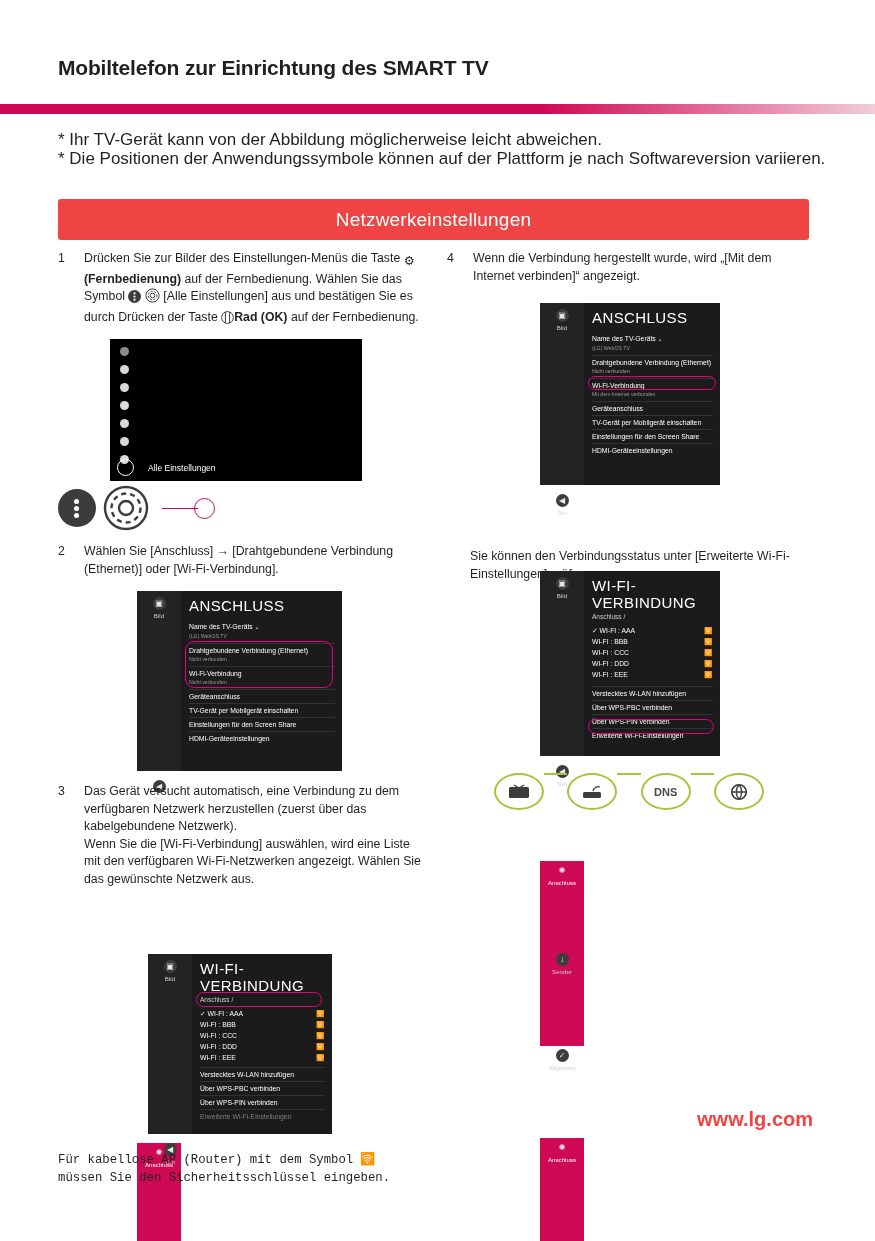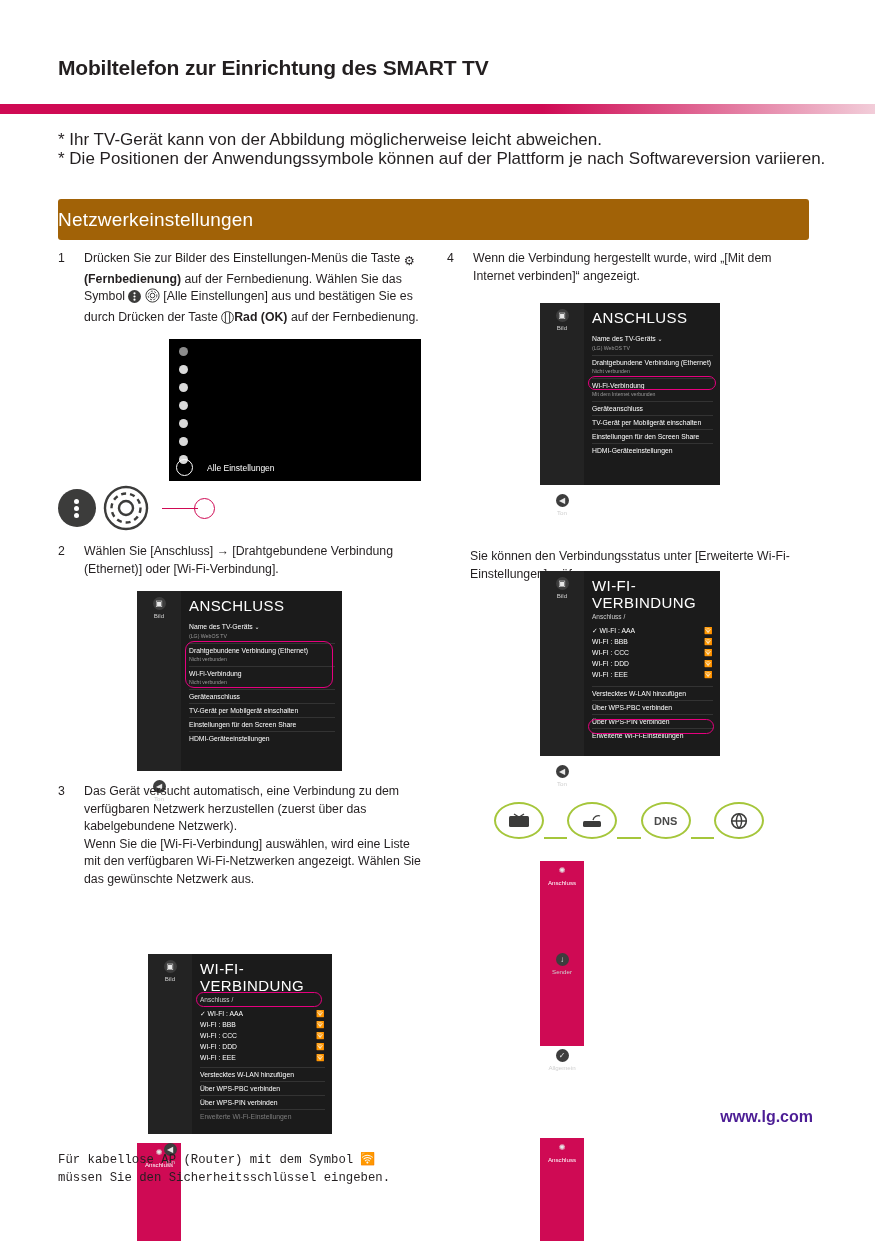--- a/index.html
+++ b/index.html
@@ -55,27 +55,27 @@
     font-size: 17px;
     line-height: 19px;
   }
   
   .section-bar {
     position: absolute;
     left: 58px;
     top: 199px;
     width: 751px;
     height: 41px;
-    background: #a16207;
+    background: #ef4444;
     border-radius: 3px;
     color: #ffffff;
     font-size: 19px;
     display: flex;
     align-items: center;
-    justify-content: flex-start;
+    justify-content: center;
     letter-spacing: 0.2px;
   }
   
   .col-left {
     position: absolute;
     left: 58px;
     top: 250px;
     width: 363px;
   }
   .col-right {
@@ -109,21 +109,21 @@
     display: inline-block;
     vertical-align: -3px;
   }
   
   .tv-dark {
     background: #000000;
     position: relative;
   }
   .fig1 {
     margin-top: 10px;
-    margin-left: 111px;
+    margin-left: 52px;
     width: 252px;
     height: 142px;
   }
   .fig1 .dots {
     position: absolute;
     left: 10px;
     top: 8px;
     width: 14px;
   }
   .fig1 .dot {
@@ -286,25 +286,25 @@
     position: absolute;
     border: 1.4px solid #e5007e;
     border-radius: 9px;
     pointer-events: none;
   }
   .chev { font-size: 6px; }
   
   .chain {
     position: absolute;
     left: 494px;
-    top: 793px;
+    top: 773px;
     width: 270px;
     height: 46px;
     display: flex;
-    align-items: flex-end;
+    align-items: flex-start;
   }
   .chain .node {
     width: 46px;
     height: 33px;
     border: 2px solid #a5c63b;
     border-radius: 50%;
     display: flex;
     align-items: center;
     justify-content: center;
     color: #4a4a4a;
@@ -316,23 +316,23 @@
   .chain .conn {
     flex: 1;
     height: 2px;
     background: #a5c63b;
   }
   
   .lg-url {
     position: absolute;
     right: 62px;
     top: 1108px;
-    font-size: 16px;
+    font-size: 20px;
     font-weight: bold;
-    color: #4c1d95;
+    color: #ef4444;
   }
   .footnote {
     position: absolute;
     left: 58px;
     top: 1152px;
     width: 365px;
     font-size: 12.3px;
     line-height: 17.5px;
     font-family: Liberation Mono, monospace;
   }

